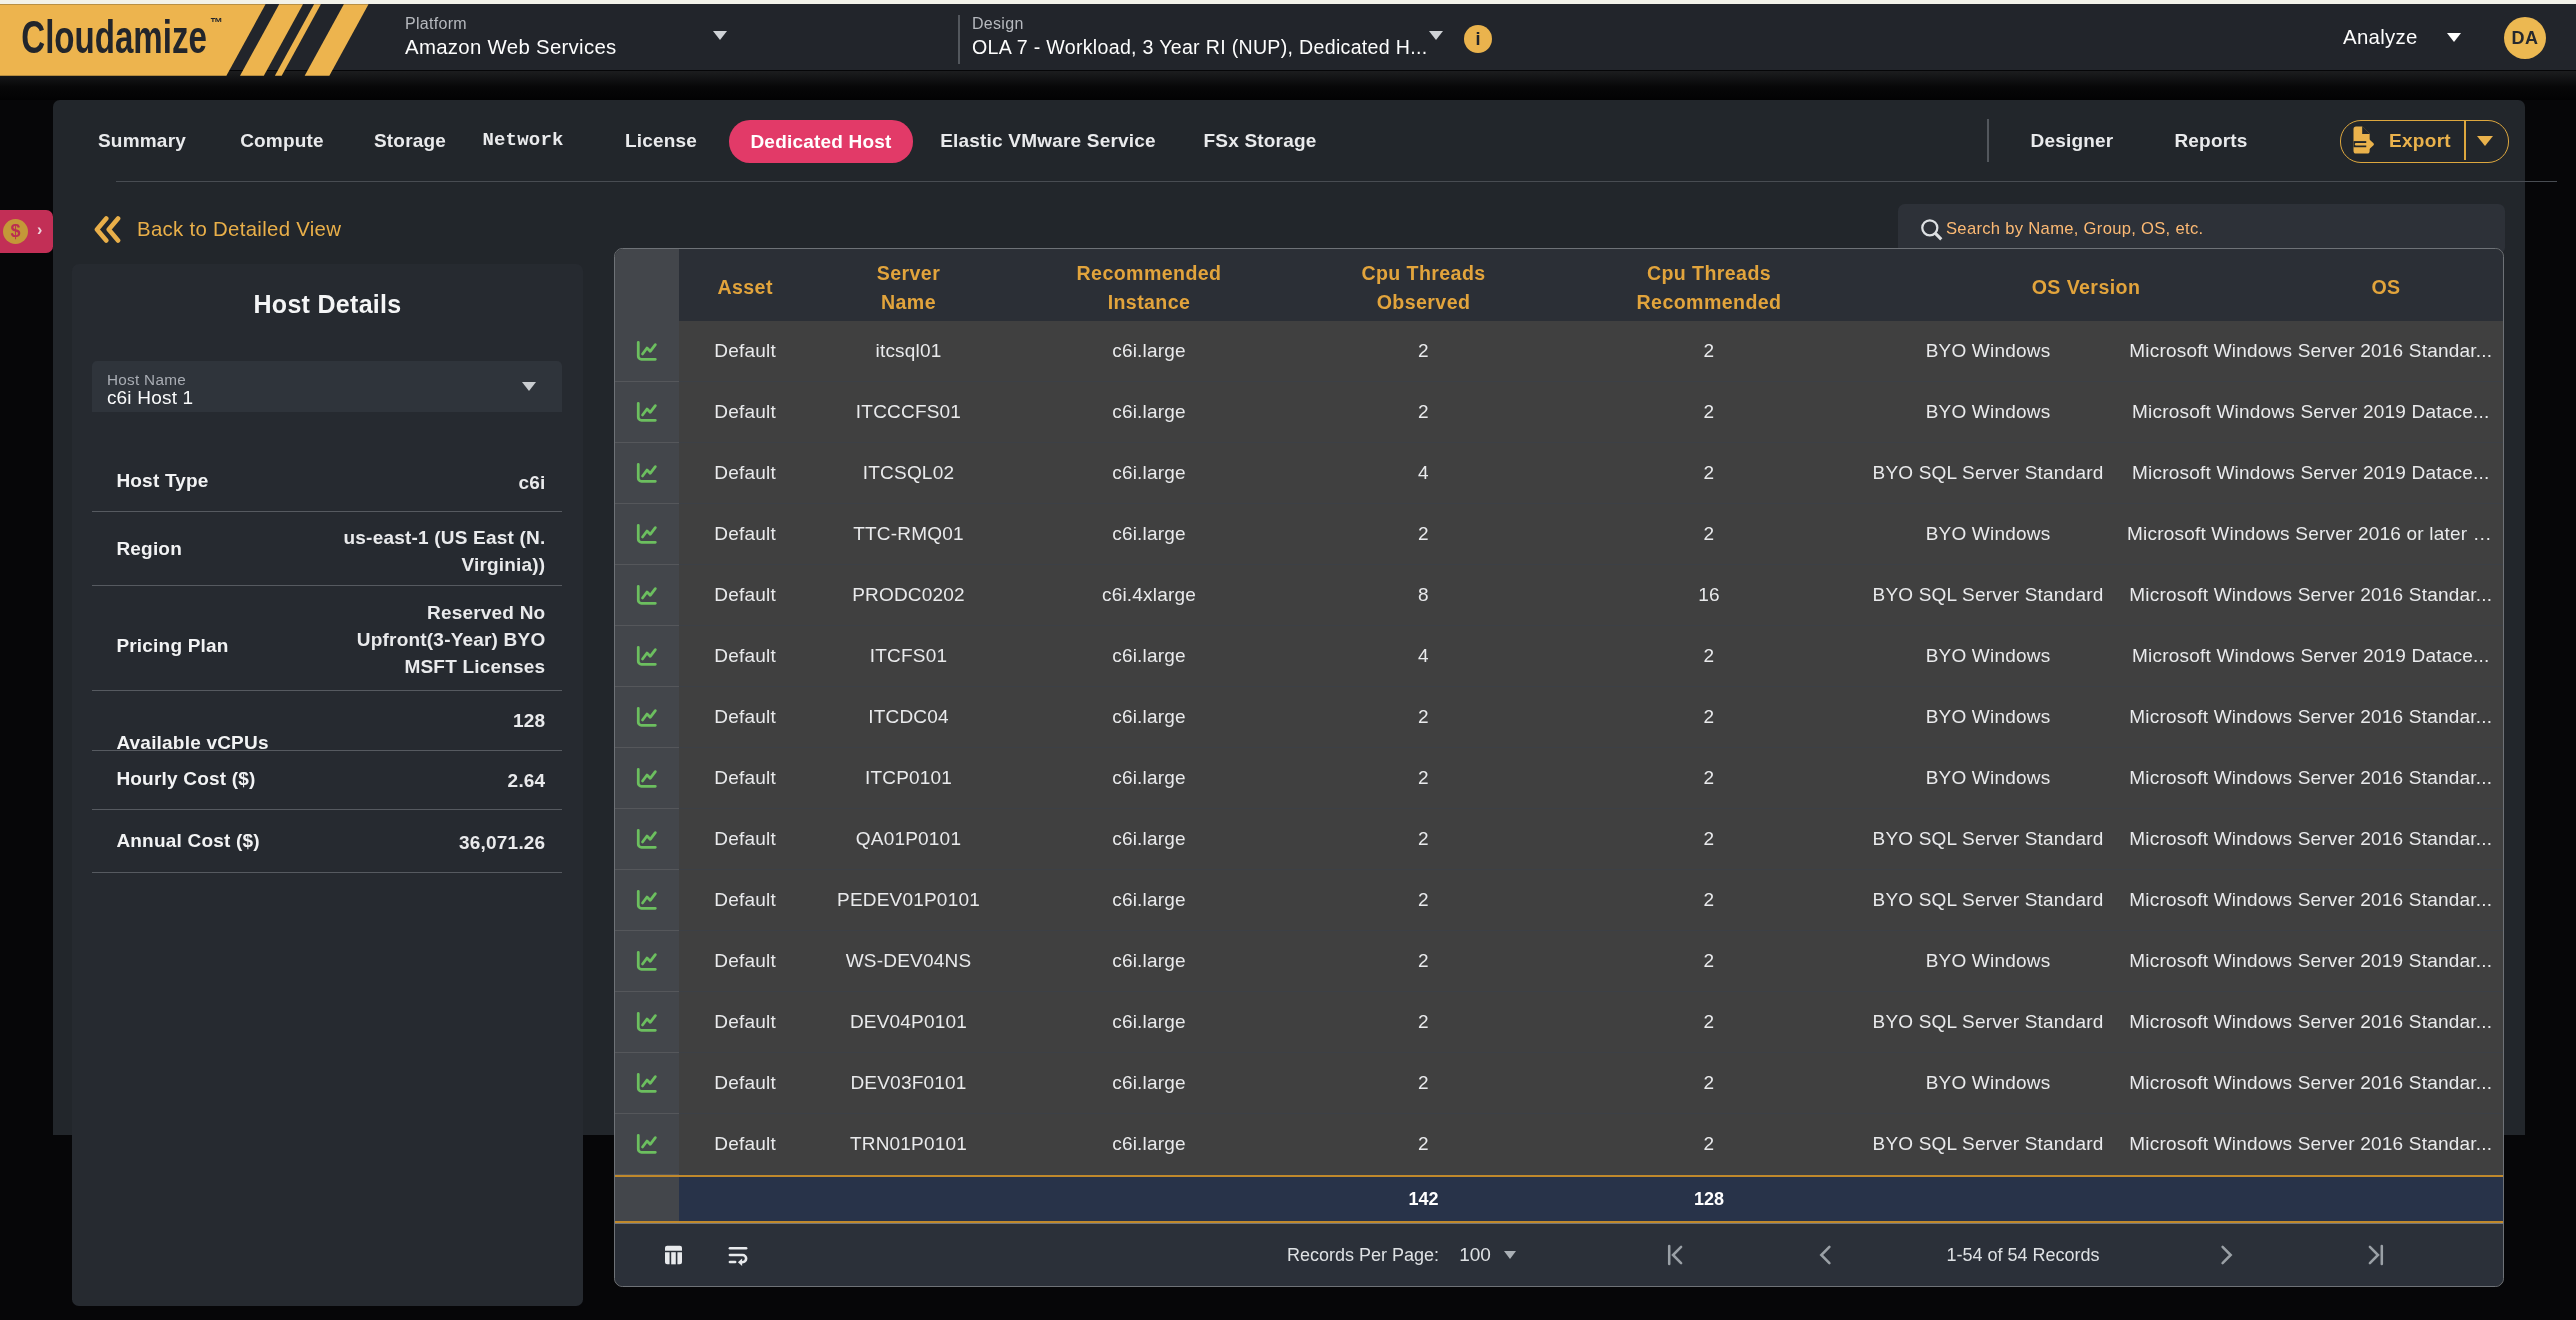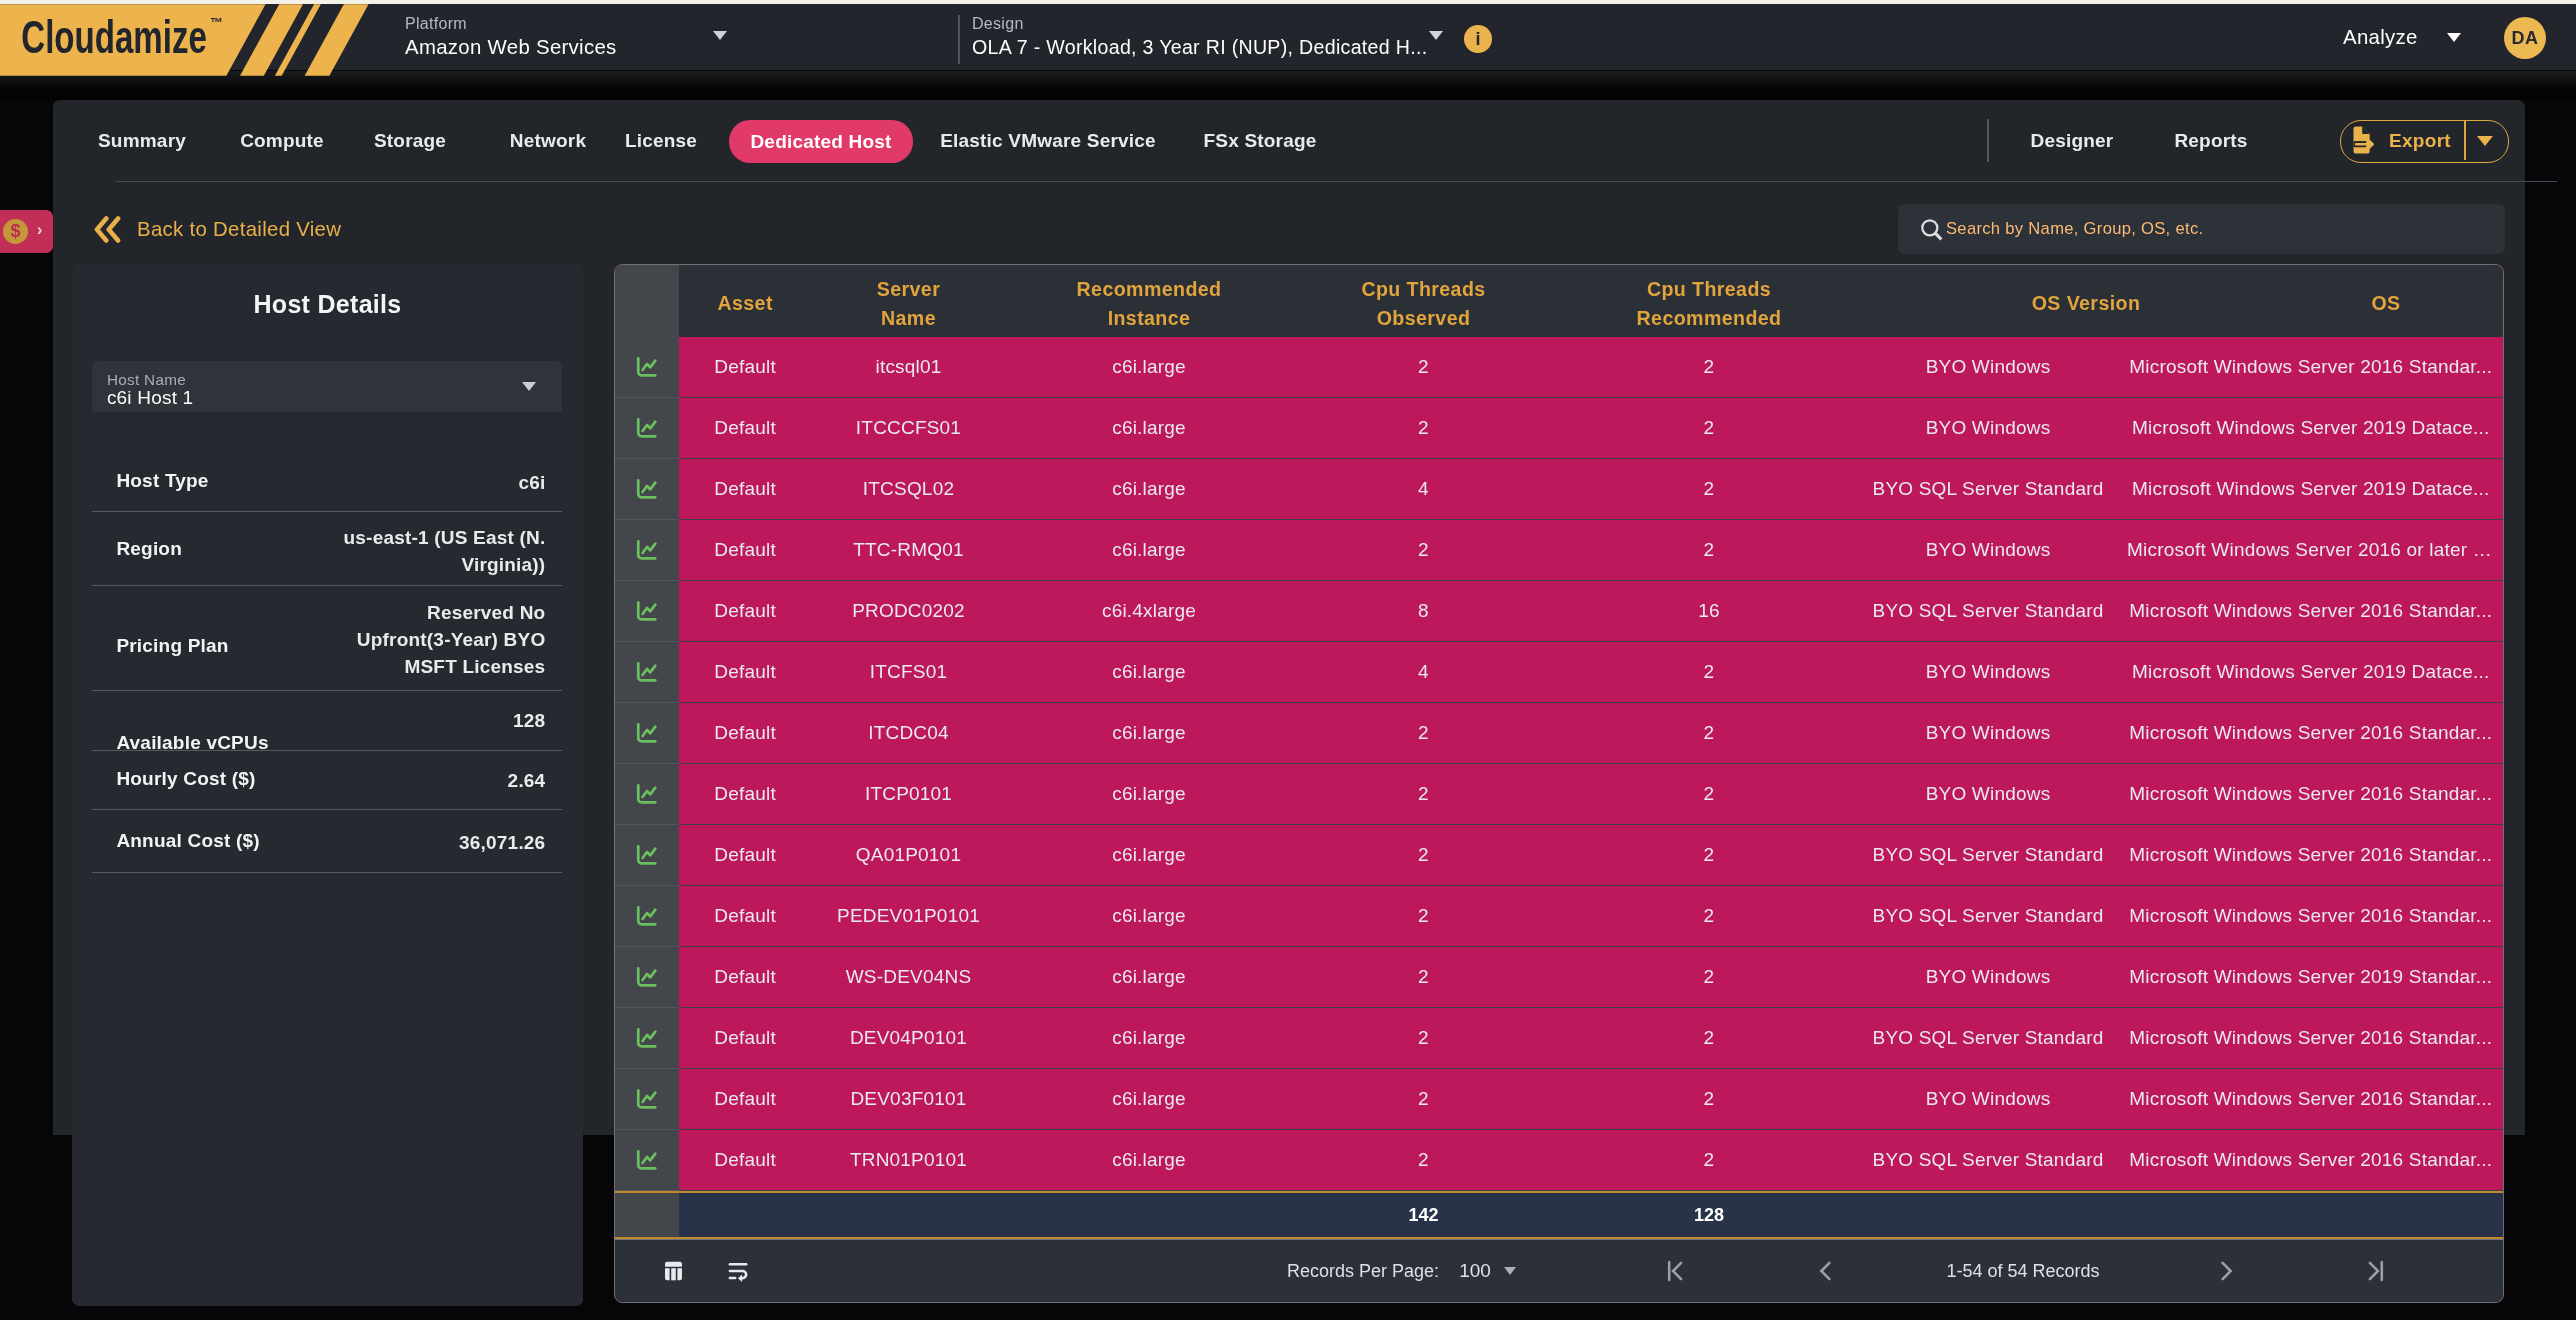--- a/index.html
+++ b/index.html
@@ -52,22 +52,22 @@
     font-size:25px; font-weight:bold; color:#f4f5f6; letter-spacing:0.3px; }
   #hostsel { position:absolute; left:20.4px; top:97px; width:470px; height:51px; border-radius:5.1px 5.1px 0 0;
     background:#2f343b; }
   #hostsel .lab { position:absolute; left:14.5px; top:10px; font-size:15.3px; color:#a9adb4; letter-spacing:0.3px; }
   #hostsel .val { position:absolute; left:14.5px; top:25.6px; font-size:19px; color:#fafbfc; letter-spacing:0.2px; }
   .prow { position:absolute; left:20.4px; width:470px; border-bottom:0.9px solid #565a60; }
   .prow .lab { position:absolute; left:24px; font-size:19px; font-weight:bold; color:#f2f3f4; letter-spacing:0.2px; }
   .prow .val { position:absolute; right:17px; font-size:19px; color:#e9eaec; text-align:right;
     line-height:27px; letter-spacing:0.2px;font-weight:bold; }
   
-  #tbl { position:absolute; left:561px; top:164px; width:1890px; height:1039px;
-    border:1.7px solid #6e7277; border-radius:8.5px; background:#be185d; overflow:hidden; }
+  #tbl { position:absolute; left:561px; top:148px; width:1890px; height:1039px;
+    border:1.7px solid #6e7277; border-radius:8.5px; background:#404040; overflow:hidden; }
   .trow { display:flex; width:100%; }
   .c { flex:none; display:flex; align-items:center; justify-content:center; text-align:center; }
   .c0 { width:64px; } .c1 { width:140px; padding-right:7.7px; } .c2 { width:179px; } .c3 { width:302px; }
   .c4 { width:247px; } .c5 { width:324px; } .c6 { width:234px; } .c7 { flex:1; min-width:0; }
   #thead { height:72px; background:#2b2f36; color:#e2a43c; font-size:19.6px; font-weight:bold; }
   #thead .c { line-height:29px; padding-top:5.1px; letter-spacing:0.4px; }
   #thead .c0 { background:#43464b; }
   #thead .c7 { padding-left:32px; }
   .drow { height:61px; border-bottom:1.7px solid #3c4046; color:#e9eaec; font-size:19px; letter-spacing:0.2px; }
   .drow .c0 { background:#43464b; margin-bottom:-1.7px; height:61px; border-bottom:1.7px solid #55575b; }
@@ -107,21 +107,21 @@
   <div id="infoicon">i</div>
   <div class="hvalue" style="left:2343px; top:22px;">Analyze</div>
   <div class="caret" style="left:2447px; top:29px; border-top-color:#ffffff;"></div>
   <div id="avatar">DA</div>
 </div>
 <div id="card">
 
   <div class="tab" style="left:89px;">Summary</div>
   <div class="tab" style="left:229px;">Compute</div>
   <div class="tab" style="left:357px;">Storage</div>
-  <div class="tab" style="left:495px;">Network</div>
+  <div class="tab" style="left:470px;font-family:Liberation Mono, monospace;">Network</div>
   <div class="tab" style="left:608px;">License</div>
   <div id="pill">Dedicated Host</div>
   <div class="tab" style="left:995px;">Elastic VMware Service</div>
   <div class="tab" style="left:1207px;">FSx Storage</div>
   <div id="tabdivider"></div>
   <div class="tab" style="left:2019px;">Designer</div>
   <div class="tab" style="left:2158px;">Reports</div>
   <div id="exportbtn">
     <svg width="34" height="34" viewBox="0 0 40 40" style="position:absolute;left:4.3px;top:2.6px;">
       <path fill="#eab24c" d="M13 4 h7.5 L29 12.5 V33 a3 3 0 0 1 -3 3 h-13 a3 3 0 0 1 -3 -3 V7 a3 3 0 0 1 3 -3 z"></path>

